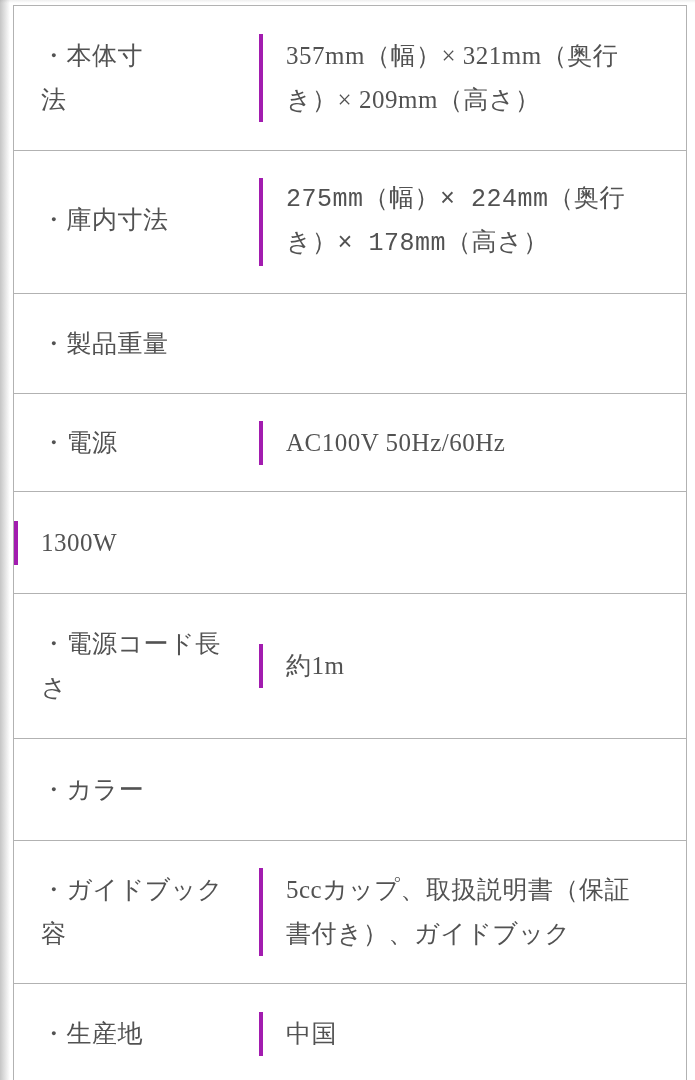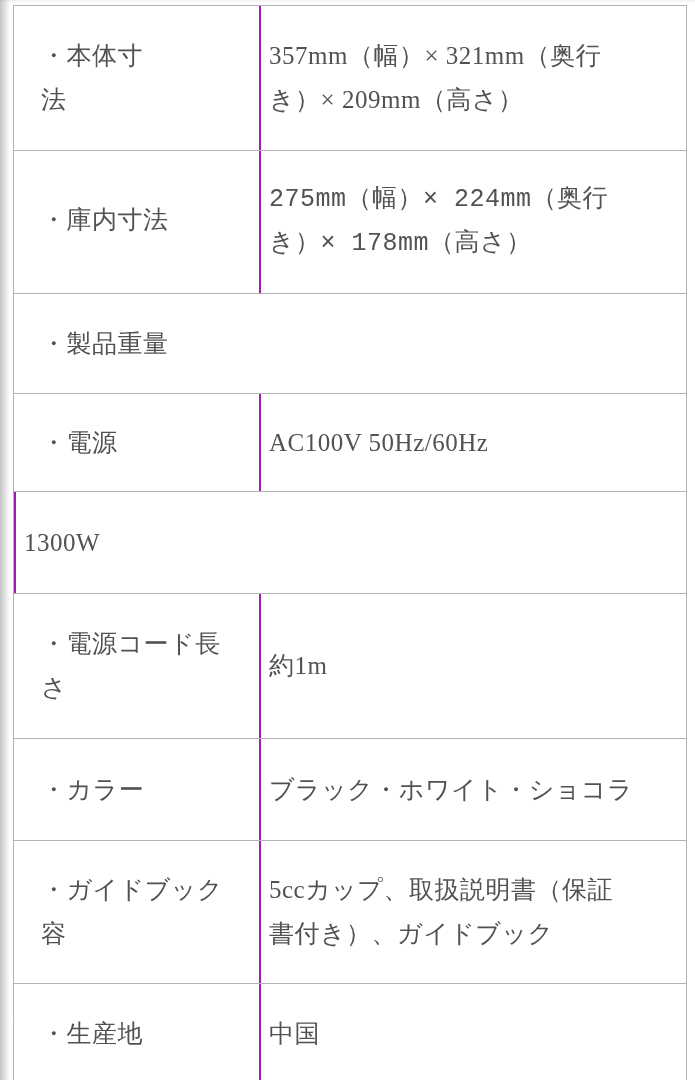--- a/index.html
+++ b/index.html
@@ -19,20 +19,21 @@
     position: absolute;
     left: 13px; top: 5px;
     width: 674px;
     border: 1px solid #b2b2b2;
     border-bottom: none;
     background: #ffffff;
   }
   .row {
     display: flex;
     border-bottom: 1px solid #b2b2b2;
+    align-items: center;
   }
   .row:last-child { border-bottom: none; }
   .r1 { height: 145px; }
   .r2 { height: 143px; font-family: Liberation Mono, monospace; }
   .r3 { height: 100px; }
   .r4 { height: 98px;  }
   .r5 { height: 102px; }
   .r6 { height: 145px; }
   .r7 { height: 102px; }
   .r8 { height: 143px; }
@@ -46,22 +47,22 @@
     letter-spacing: 0.5px;
     white-space: pre-line;
   }
   .cell.label {
     width: 245px;
     flex: 0 0 245px;
     padding: 0 12px 0 27px;
   }
   .cell.value {
     flex: 1 1 auto;
-    border-left: 2px solid #a21caf;
-    padding: 0 10px 0 8px;
+    border-left: 4px solid #a21caf;
+    padding: 0 10px 0 23px;
   }
   .edge-left {
     position: absolute;
     left: 0; top: 0;
     width: 10px; height: 100%;
     background: linear-gradient(to right, rgba(90,90,90,0.35), rgba(255,255,255,0));
     pointer-events: none;
   }
   .edge-top {
     position: absolute;
@@ -97,21 +98,20 @@
     <div class="row r5">
       <div class="cell value">1300W</div>
     </div>
     <div class="row r6">
       <div class="cell label">・電源コード長
 さ</div>
       <div class="cell value">約1m</div>
     </div>
     <div class="row r7">
       <div class="cell label">・カラー</div>
-      <div class="cell value">ブラック・ホワイト・ショコラ</div>
     </div>
     <div class="row r8">
       <div class="cell label">・ガイドブック
 容</div>
       <div class="cell value">5ccカップ、取扱説明書（保証
 書付き）、ガイドブック</div>
     </div>
     <div class="row r9">
       <div class="cell label">・生産地</div>
       <div class="cell value">中国</div>

